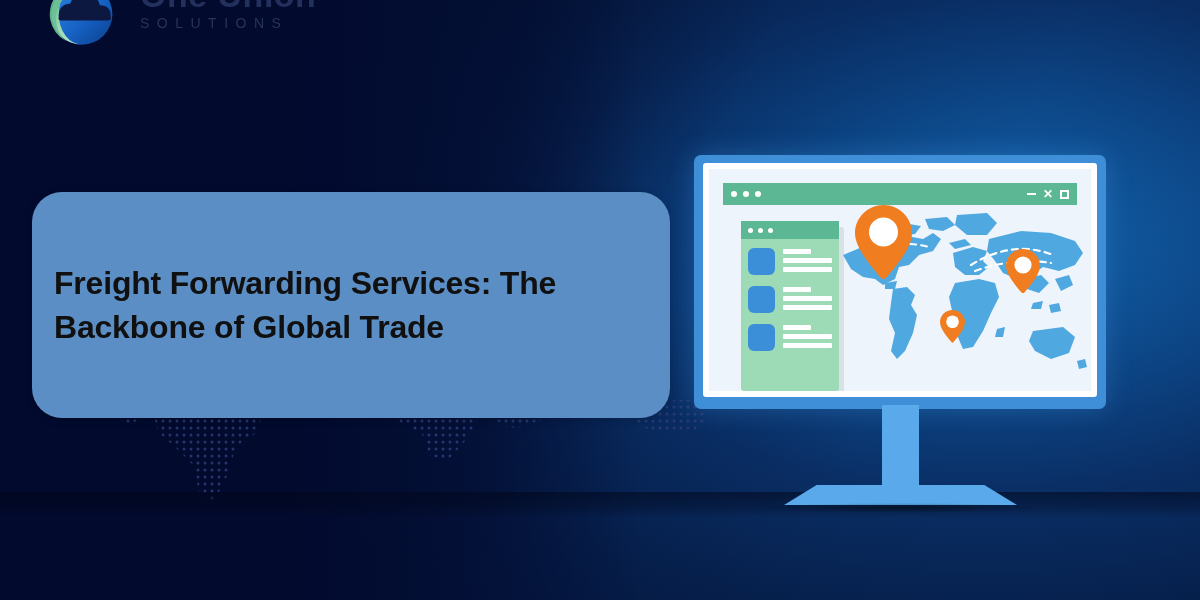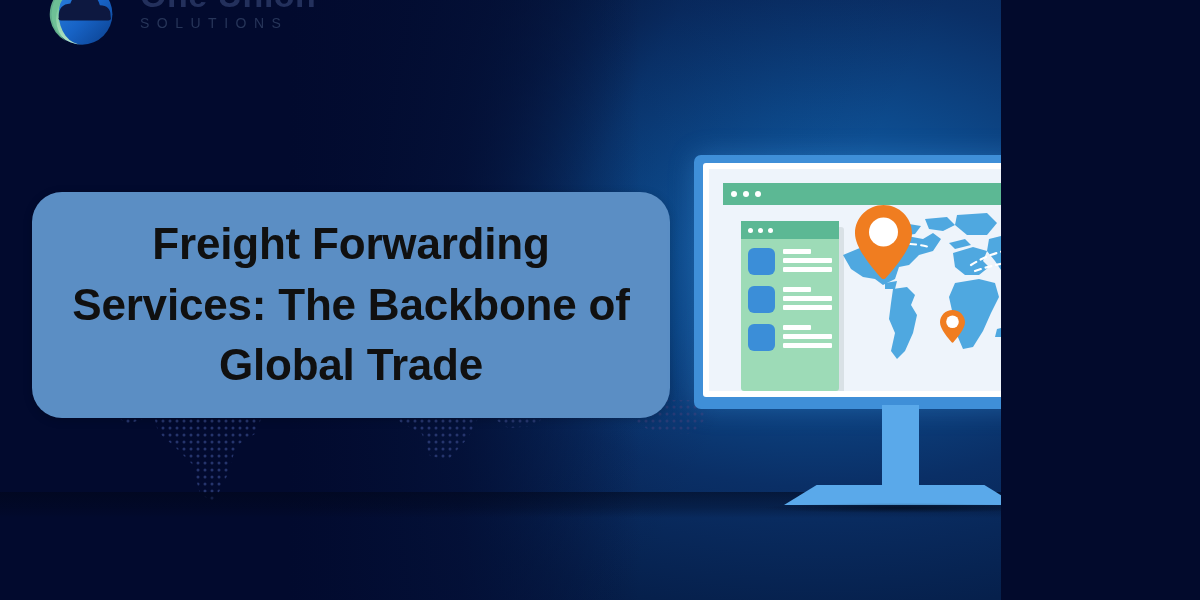--- a/index.html
+++ b/index.html
@@ -4,21 +4,21 @@
 <style>
   * { margin:0; padding:0; box-sizing:border-box; }
   html,body{ width:1200px; height:600px; overflow:hidden; }
   body{
     font-family:"Liberation Sans", sans-serif;
     background:#020a2c;
   }
 
   .stage{
     position:relative;
-    width:1001px; height:600px;
+    width:1200px; height:600px;
     overflow:hidden;
     background:#020a2c;
   }
 
   
   .bg-base{
     position:absolute; inset:0;
     background:
       radial-gradient(115% 125% at 82% 40%, #1464ad 0%, #0d4a8c 17%, #0a2f66 33%, #06204c 50%, #03123a 70%, #010827 100%);
   }
@@ -69,25 +69,25 @@
   
   .title-panel{
     position:absolute; left:32px; top:192px;
     width:638px; height:226px;
     background:#5b8ec4;
     border-radius:30px;
     display:flex; align-items:center; justify-content:center;
     box-shadow:0 2px 10px rgba(0,0,0,0.18);
   }
   .title-text{
-    font-size:44px;
+    font-size:32px;
     font-weight:700;
     color:#101010;
     line-height:1.38;
-    text-align:center;
+    text-align:left;
     padding:0 22px;
     letter-spacing:-0.2px;
   }
 
   
   .monitor{ position:absolute; left:694px; top:155px; width:412px; height:345px; }
 
   .screen-outer{
     position:absolute; left:0; top:0; width:412px; height:254px;
     background:#3f8fd8;

